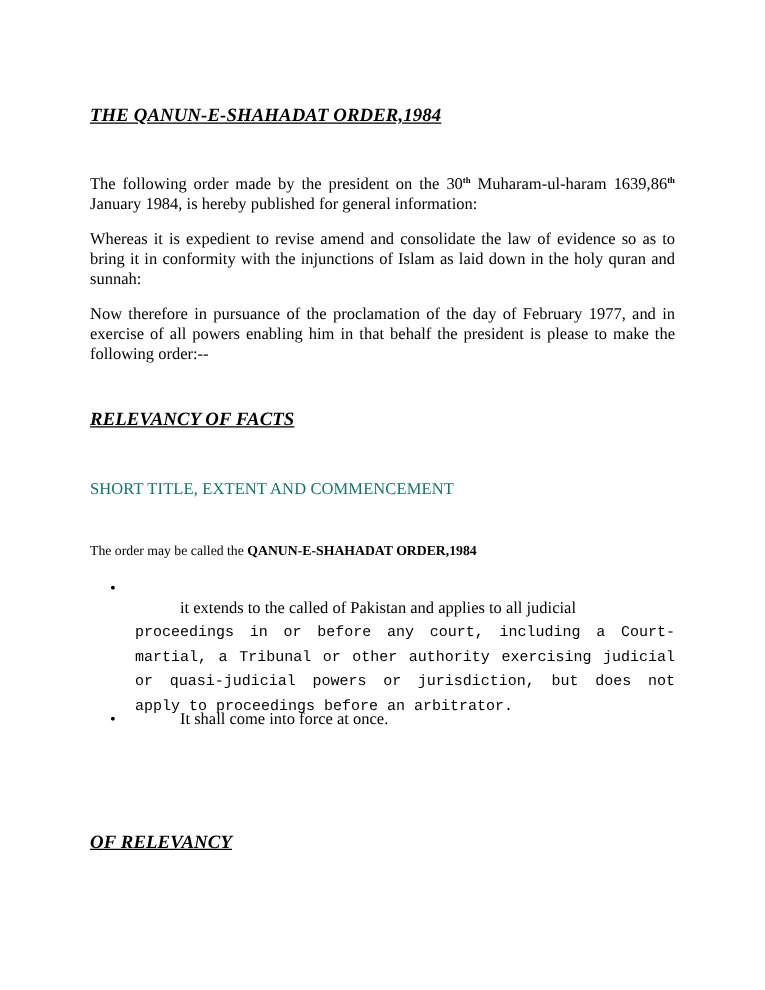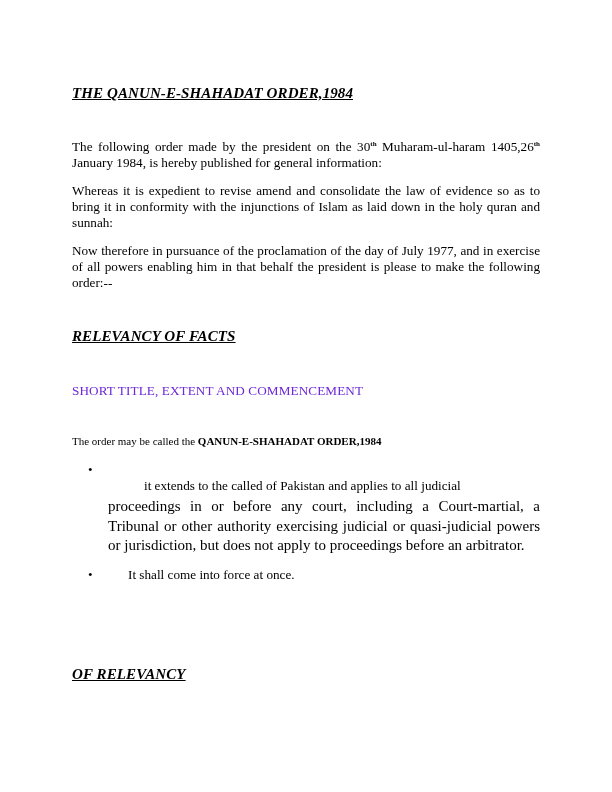--- a/index.html
+++ b/index.html
@@ -11,49 +11,49 @@
     .abs { position: absolute; }
     .heading {
       font-weight: bold; font-style: italic; text-decoration: underline;
       font-size: 15px; letter-spacing: 0.1px;
     }
     .para {
       left: 72px; width: 468px; font-size: 13.2px; line-height: 16px;
       text-align: justify;
     }
     sup { font-size: 7px; vertical-align: 5px; line-height: 0; font-weight: bold; }
-    .subhead { font-size: 13.2px; color: #6d28d9; letter-spacing: 0.1px; }
+    .subhead { font-size: 13.2px; color: #0f766e; letter-spacing: 0.1px; }
     .bullet { font-size: 13px; }
     .justify { text-align: justify; }
   </style>
 </head>
 <body>
 
 <div>
 
   <div class="abs heading" style="left:72px; top:85px;">THE QANUN-E-SHAHADAT ORDER,1984</div>
 
   <div class="abs para" style="top:139px;">
-    <span>The following order made by the president on the 30</span><sup>th</sup><span> Muharam-ul-haram 1405,26</span><sup>th</sup><span> January 1984, is hereby published for general information:</span>
+    <span>The following order made by the president on the 30</span><sup>th</sup><span> Muharam-ul-haram 1639,86</span><sup>th</sup><span> January 1984, is hereby published for general information:</span>
   </div>
 
   <div class="abs para" style="top:183px;">Whereas it is expedient to revise amend and consolidate the law of evidence so as to bring it in conformity with the injunctions of Islam as laid down in the holy quran and sunnah:</div>
 
-  <div class="abs para" style="top:243px;">Now therefore in pursuance of the proclamation of the day of July 1977, and in exercise of all powers enabling him in that behalf the president is please to make the following order:--</div>
+  <div class="abs para" style="top:243px;">Now therefore in pursuance of the proclamation of the day of February 1977, and in exercise of all powers enabling him in that behalf the president is please to make the following order:--</div>
 
   <div class="abs heading" style="left:72px; top:328px;">RELEVANCY OF FACTS</div>
 
   <div class="abs subhead" style="left:72px; top:383px;">SHORT TITLE, EXTENT AND COMMENCEMENT</div>
 
   <div class="abs" style="left:72px; top:435px; font-size:11px;">
     <span>The order may be called the </span><b>QANUN-E-SHAHADAT ORDER,1984</b>
   </div>
 
   <div class="abs bullet" style="left:88px; top:462px;">•</div>
   <div class="abs" style="left:144px; top:478px; font-size:13.2px;">it extends to the called of Pakistan and applies to all judicial</div>
-  <div class="abs justify" style="left:108px; top:497px; width:432px; font-size:15px; line-height:19.5px;">proceedings in or before any court, including a Court-martial, a  Tribunal    or other authority exercising judicial or quasi-judicial powers    or    jurisdiction, but does not apply to proceedings before an  arbitrator.</div>
+  <div class="abs justify" style="left:108px; top:497px; width:432px; font-size:12px; line-height:19.5px;font-family:Liberation Mono, monospace;">proceedings in or before any court, including a Court-martial, a  Tribunal    or other authority exercising judicial or quasi-judicial powers    or    jurisdiction, but does not apply to proceedings before an  arbitrator.</div>
 
   <div class="abs bullet" style="left:88px; top:567px;">•</div>
-  <div class="abs" style="left:128px; top:567px; font-size:13.2px;">It shall come into force at once.</div>
+  <div class="abs" style="left:144px; top:567px; font-size:13.2px;">It shall come into force at once.</div>
 
   <div class="abs heading" style="left:72px; top:666px;">OF RELEVANCY</div>
 
 </div>
 
 </body></html>

